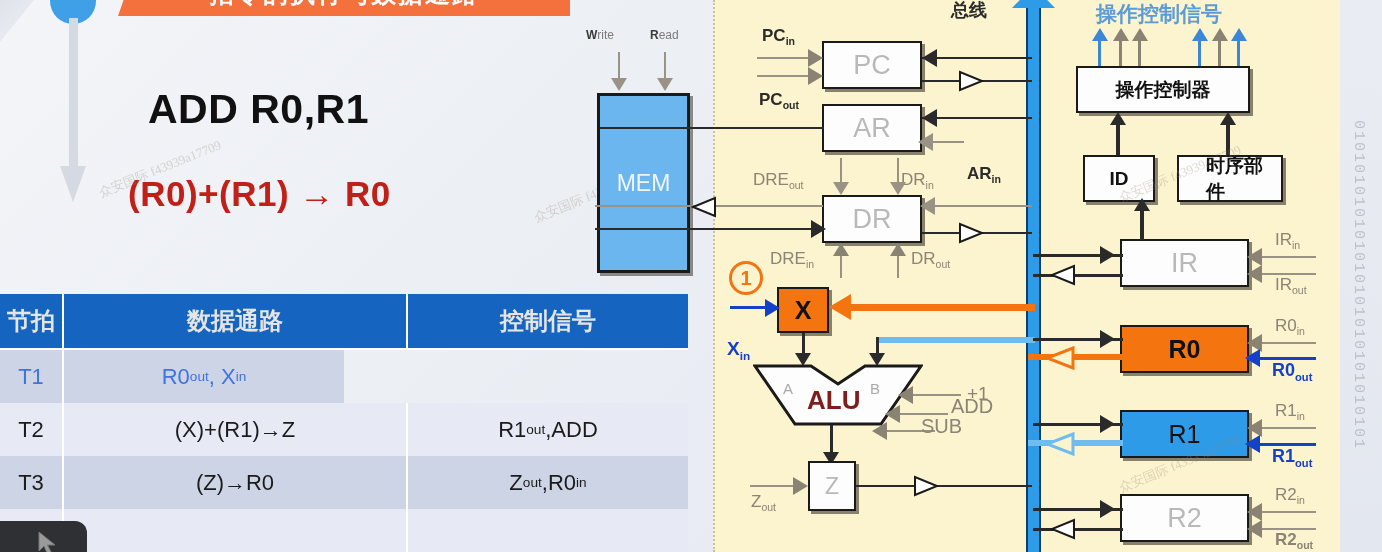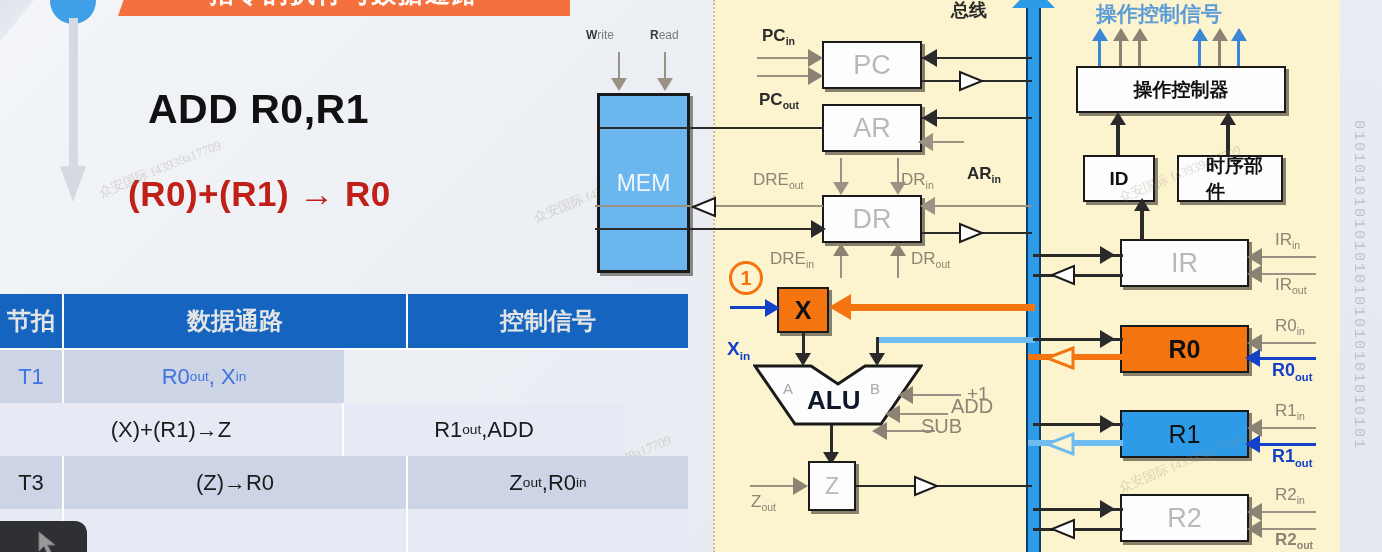--- a/index.html
+++ b/index.html
@@ -220,20 +220,21 @@
         <div class="tbl-cell c1 blue-txt">T1</div>
         <div class="tbl-cell c3 blue-txt">
           <span>R0</span>
             <sub>out</sub>
             <span>, X</span>
             <sub>in</sub>
         </div>
       </div>
 
       <div class="tbl-row r-norm">
+        <div class="tbl-cell c1">T2</div>
         <div class="tbl-cell c2">(X)+(R1)→Z</div>
         <div class="tbl-cell c3">
           <span>R1</span>
             <sub>out</sub>
             <span>,ADD</span>
         </div>
       </div>
 
       <div class="tbl-row r-alt">
         <div class="tbl-cell c1">T3</div>
@@ -382,21 +383,21 @@
     <div class="ln" style="left:161px;top:337px;width:3px;height:24px;"></div>
     <div class="tri tri-d" style="left:154px;top:353px;"></div>
 
     <div class="alu" style="left:38px;top:364px;">
       <svg width="170" height="62" viewBox="0 0 170 62">
         <polygon points="2,2 58,2 85,20 112,2 168,2 128,60 42,60" fill="#fdfdfd" stroke="#1a1a1a" stroke-width="3"></polygon>
       </svg>
     </div>
     <div class="lbl" style="left:68px;top:380px;font-size:15px;color:#a9a9a9;">A</div>
     <div class="lbl" style="left:155px;top:380px;font-size:15px;color:#a9a9a9;">B</div>
-    <div class="lbl" style="left:92px;top:385px;font-size:26px;font-weight:bold;color:#0f172a;">ALU</div>
+    <div class="lbl" style="left:92px;top:385px;font-size:26px;font-weight:bold;color:#7f1d1d;">ALU</div>
 
     <div class="ln gray" style="left:198px;top:394px;width:48px;height:2px;"></div>
     <div class="tri tri-l" style="left:183px;top:386px;border-right-color:#8a8373;"></div>
     <div class="lbl" style="left:252px;top:383px;font-size:19px;">+1</div>
 
     <div class="ln gray" style="left:185px;top:413px;width:48px;height:2px;"></div>
     <div class="tri tri-l" style="left:170px;top:405px;border-right-color:#8a8373;"></div>
     <div class="lbl" style="left:236px;top:395px;font-size:20px;">ADD</div>
 
     <div class="ln gray" style="left:172px;top:430px;width:48px;height:2px;"></div>
@@ -416,21 +417,21 @@
     </div>
     <div class="ln" style="left:141px;top:485px;width:176px;height:2px;"></div>
     <div class="buf" style="left:198px;top:475px;">
       <svg width="26" height="22">
           <polygon points="2,2 2,20 24,11" fill="#fff" stroke="#1a1a1a" stroke-width="2"></polygon>
         </svg>
     </div>
 
     <div class="sig-title" style="left:381px;top:0px;">操作控制信号</div>
 
-    <div class="box dark-label" style="left:361px;top:66px;width:210px;height:47px;">
+    <div class="box dark-label" style="left:361px;top:66px;width:174px;height:47px;">
       <span>操作控制器</span>
     </div>
 
     <div>
       <div class="ln" style="left:383px;top:38px;width:3px;height:28px;background:#3b86d6;"></div>
       <div class="tri tri-u blue" style="left:377px;top:28px;"></div>
       <div class="ln" style="left:404px;top:38px;width:3px;height:28px;background:#8a8373;"></div>
       <div class="tri tri-u gray2" style="left:398px;top:28px;"></div>
       <div class="ln" style="left:423px;top:38px;width:3px;height:28px;background:#8a8373;"></div>
       <div class="tri tri-u gray2" style="left:417px;top:28px;"></div>

